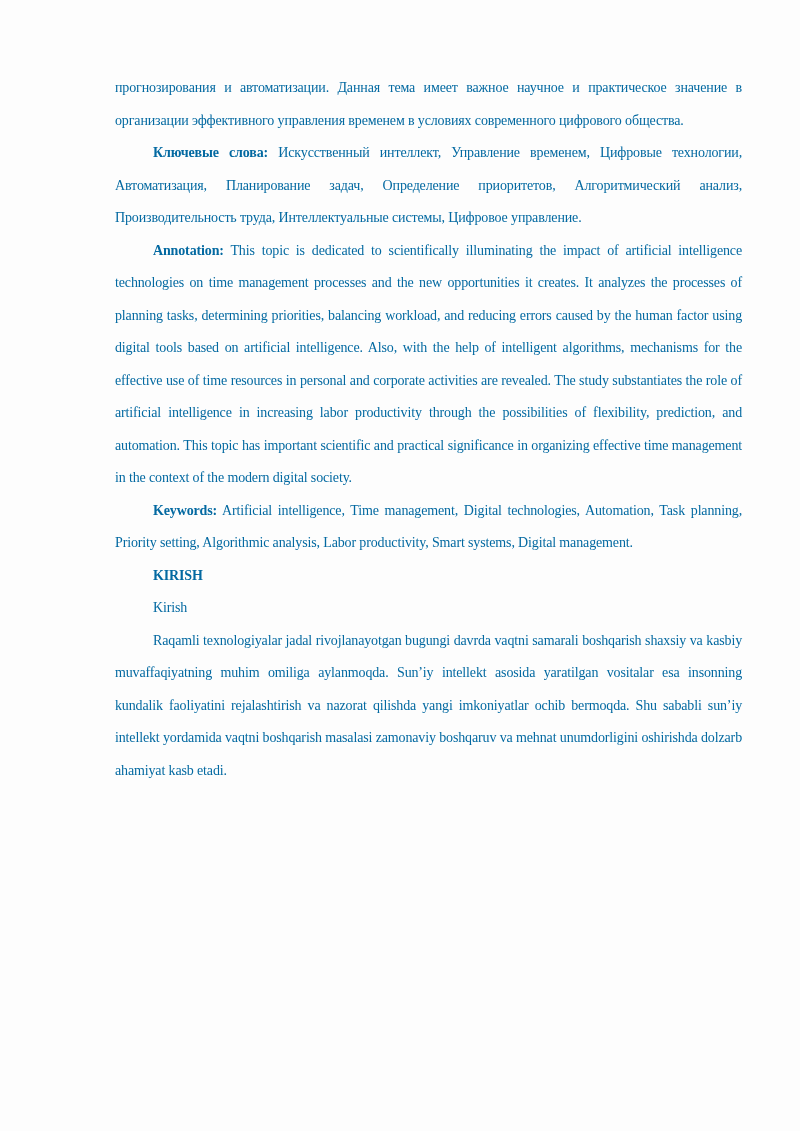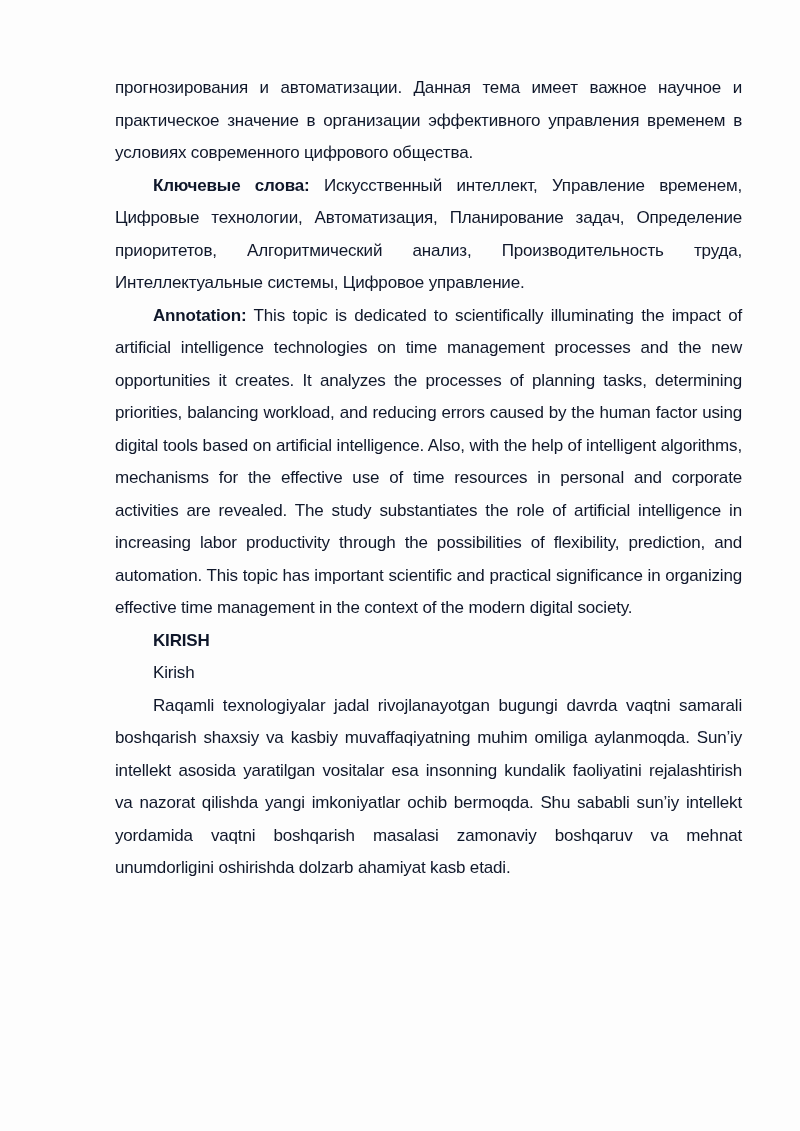--- a/index.html
+++ b/index.html
@@ -16,25 +16,25 @@
     position: relative;
     width: 800px;
     height: 1131px;
     background: #fdfdfd;
   }
   .content {
     position: absolute;
     left: 115px;
     top: 72px;
     width: 627px;
-    font-family: Liberation Sans, sans-serif;
-    font-size: 17px;
+    font-family: Liberation Serif, serif;
+    font-size: 14px;
     line-height: 32.5px;
     letter-spacing: -0.01em;
-    color: #0f172a;
+    color: #0369a1;
     text-align: justify;
   }
   .content p {
     margin: 0;
     padding: 0;
   }
   .para-indent {
     text-indent: 38px;
   }
   .lead-bold {
@@ -47,20 +47,21 @@
 
 <div class="page">
   <div class="content">
 
     <p class="para"><span>прогнозирования и автоматизации. Данная тема имеет важное научное и практическое значение в организации эффективного управления временем в условиях современного цифрового общества.</span></p>
 
     <p class="para para-indent"><span class="lead-bold">Ключевые слова:</span><span> Искусственный интеллект, Управление временем, Цифровые технологии, Автоматизация, Планирование задач, Определение приоритетов, Алгоритмический анализ, Производительность труда, Интеллектуальные системы, Цифровое управление.</span></p>
 
     <p class="para para-indent"><span class="lead-bold">Annotation:</span><span> This topic is dedicated to scientifically illuminating the impact of artificial intelligence technologies on time management processes and the new opportunities it creates. It analyzes the processes of planning tasks, determining priorities, balancing workload, and reducing errors caused by the human factor using digital tools based on artificial intelligence. Also, with the help of intelligent algorithms, mechanisms for the effective use of time resources in personal and corporate activities are revealed. The study substantiates the role of artificial intelligence in increasing labor productivity through the possibilities of flexibility, prediction, and automation. This topic has important scientific and practical significance in organizing effective time management in the context of the modern digital society.</span></p>
 
+    <p class="para para-indent"><span class="lead-bold">Keywords:</span><span> Artificial intelligence, Time management, Digital technologies, Automation, Task planning, Priority setting, Algorithmic analysis, Labor productivity, Smart systems, Digital management.</span></p>
 
     <p class="para para-indent"><span class="lead-bold">KIRISH</span></p>
 
     <p class="para para-indent"><span>Kirish</span></p>
 
     <p class="para para-indent"><span>Raqamli texnologiyalar jadal rivojlanayotgan bugungi davrda vaqtni samarali boshqarish shaxsiy va kasbiy muvaffaqiyatning muhim omiliga aylanmoqda. Sun’iy intellekt asosida yaratilgan vositalar esa insonning kundalik faoliyatini rejalashtirish va nazorat qilishda yangi imkoniyatlar ochib bermoqda. Shu sababli sun’iy intellekt yordamida vaqtni boshqarish masalasi zamonaviy boshqaruv va mehnat unumdorligini oshirishda dolzarb ahamiyat kasb etadi.</span></p>
 
   </div>
 </div>
 

